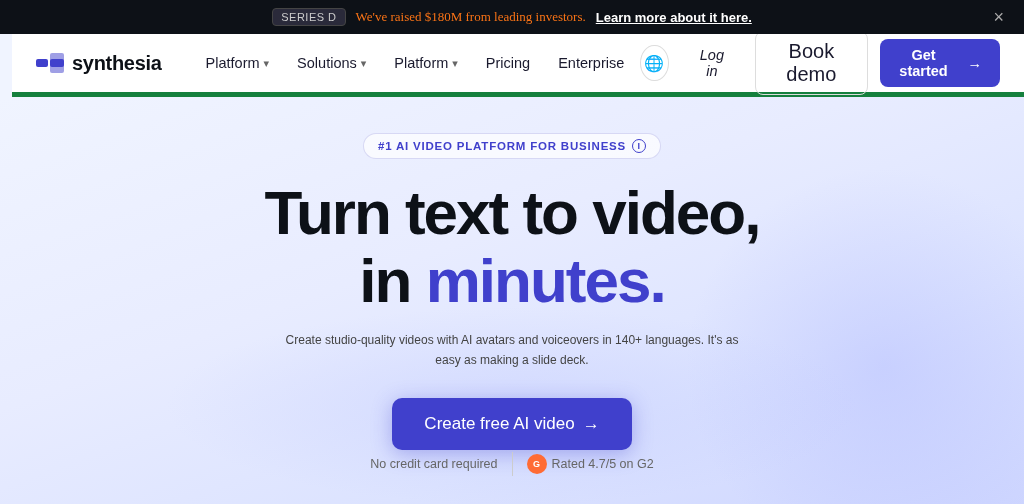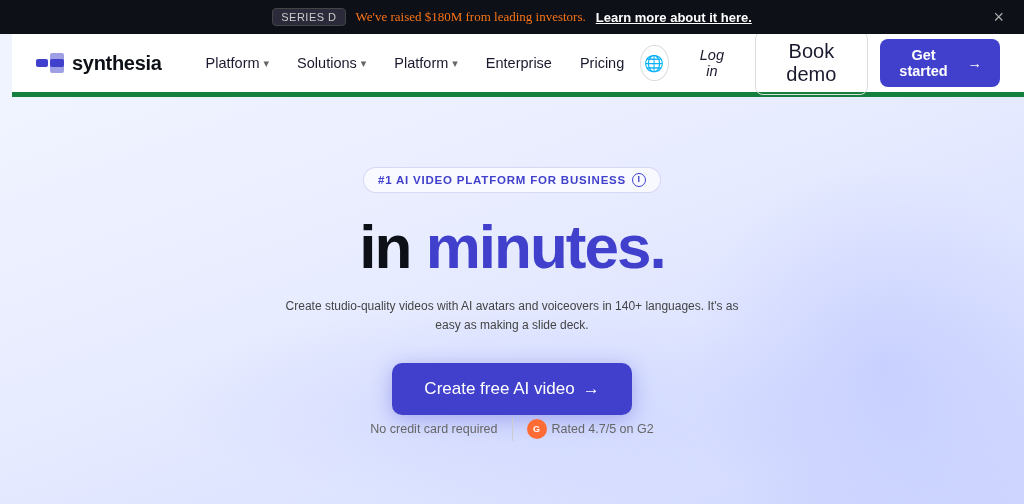--- a/index.html
+++ b/index.html
@@ -304,24 +304,24 @@
     </div>
     <div class="nav-item">
       <span>Solutions</span>
       <span class="chevron-down">▾</span>
     </div>
     <div class="nav-item">
       <span>Platform</span>
       <span class="chevron-down">▾</span>
     </div>
     <div class="nav-item">
+      <span>Pricing</span>
+    </div>
+    <div class="nav-item">
       <span>Enterprise</span>
-    </div>
-    <div class="nav-item">
-      <span>Pricing</span>
     </div>
   </div>
   <div class="nav-right">
     <button class="globe-btn">
       <span>🌐</span>
     </button>
     <button class="login-btn">Log in</button>
     <button class="book-demo-btn">Book demo</button>
     <button class="get-started-btn">
       <span>Get started</span>
@@ -329,20 +329,21 @@
     </button>
   </div>
 </nav>
 
 <section class="hero">
   <div class="platform-badge">
     <span>#1 AI VIDEO PLATFORM FOR BUSINESS</span>
     <div class="info-icon">i</div>
   </div>
   <h1 class="hero-title">
+    <span>Turn text to video,</span>
     <span class="hero-title-line2">
       <span>in </span><span class="hero-title-accent">minutes.</span>
     </span>
   </h1>
   <p class="hero-subtitle">Create studio-quality videos with AI avatars and voiceovers in 140+ languages. It's as easy as making a slide deck.</p>
   <button class="cta-btn">
     <span>Create free AI video</span>
     <span>→</span>
   </button>
   <div class="social-proof">

